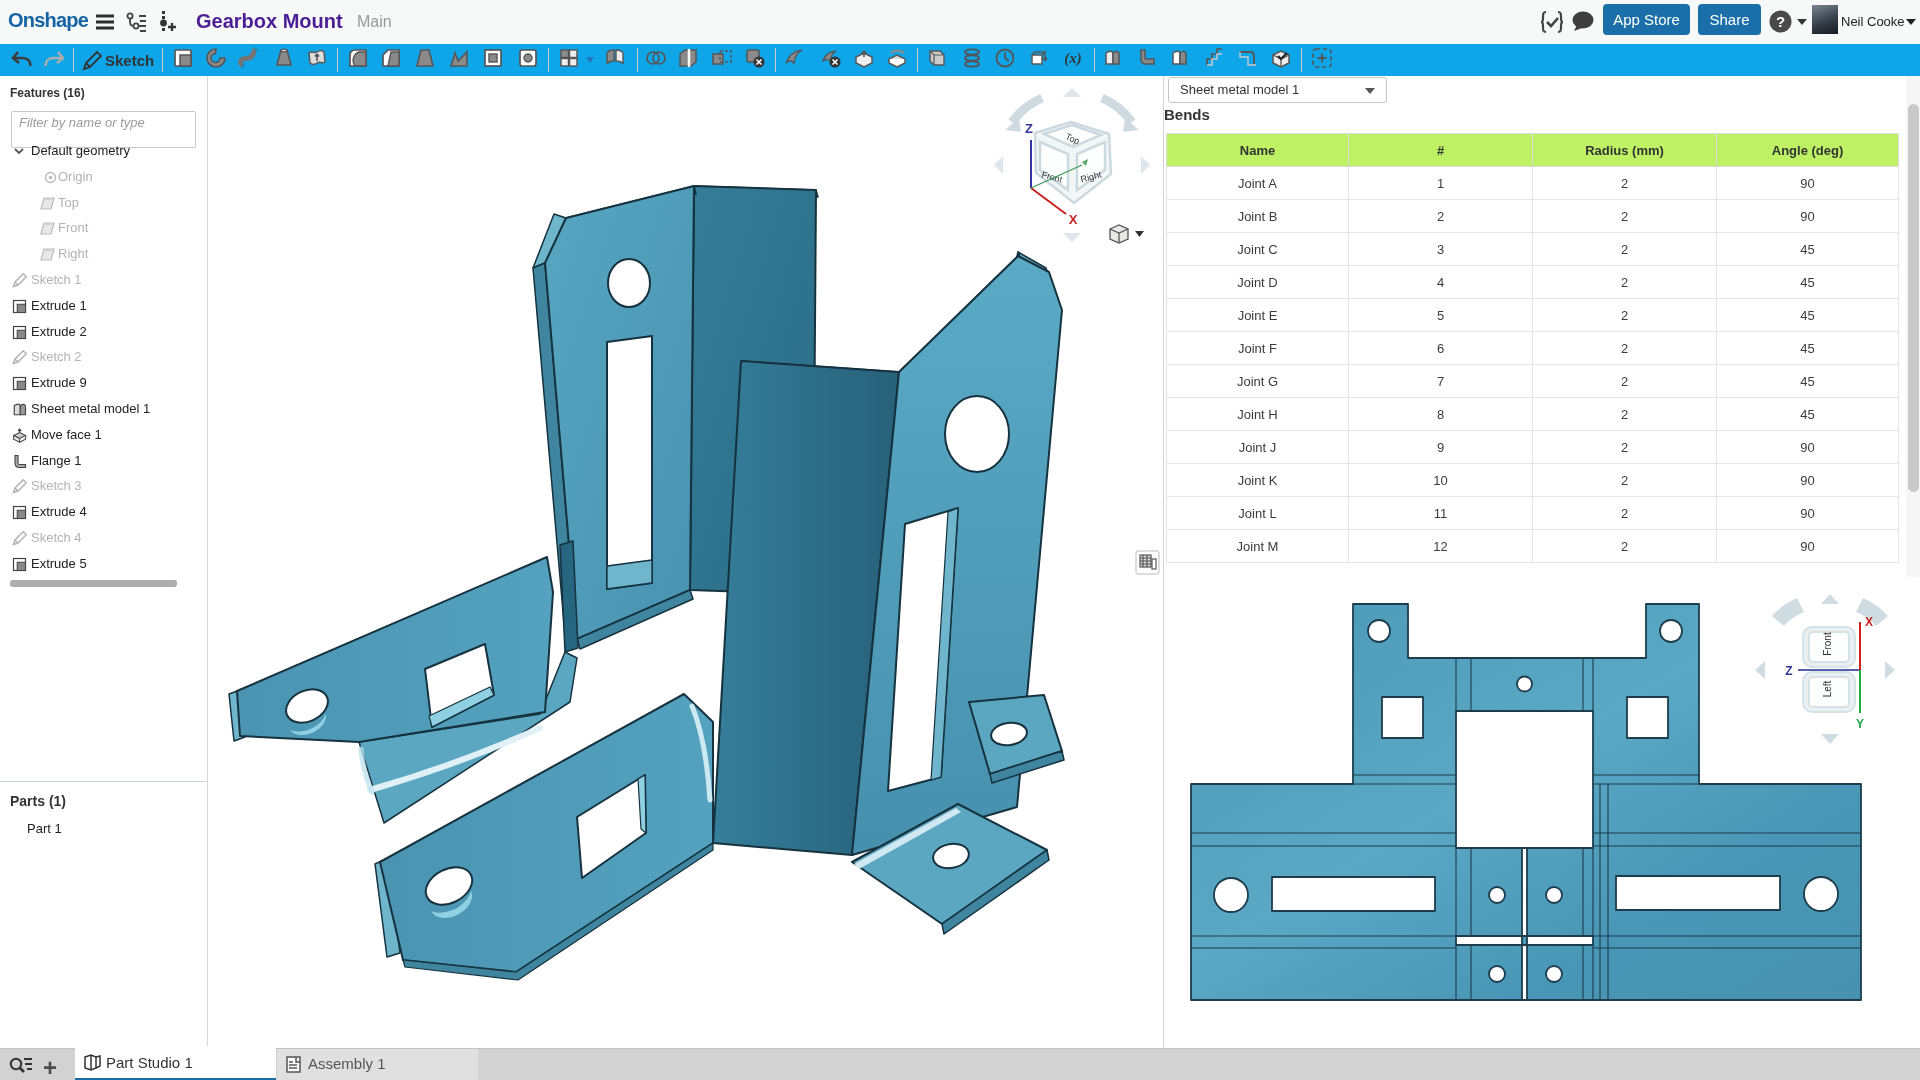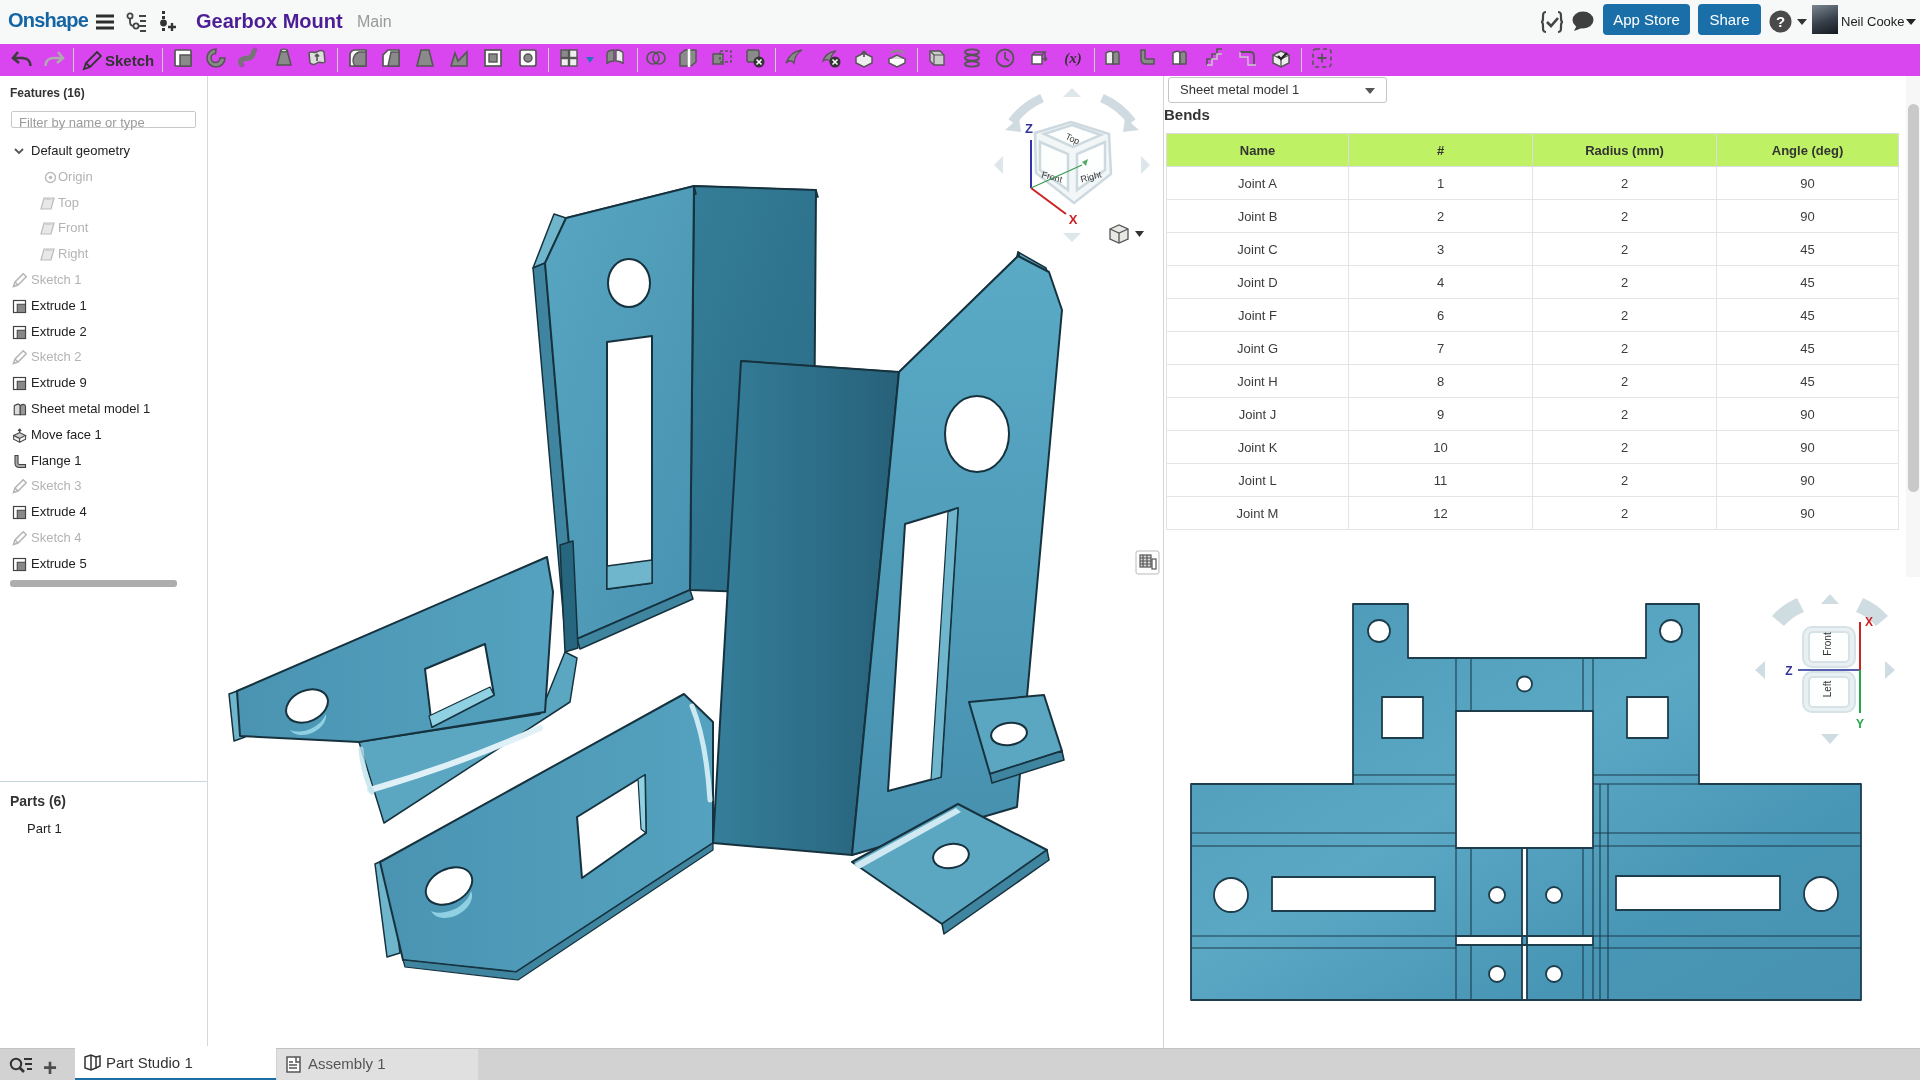--- a/index.html
+++ b/index.html
@@ -6,27 +6,27 @@
   html,body { width:1920px; height:1080px; overflow:hidden; font-family:"Liberation Sans", sans-serif; background:#fff; }
   .abs { position:absolute; }
   
   #topbar { position:absolute; left:0; top:0; width:1920px; height:44px; background:#f7f8f8; }
   #logo { position:absolute; left:8px; top:9px; font-size:20px; font-weight:bold; color:#1565a4; letter-spacing:-0.8px; }
   #doctitle { position:absolute; left:196px; top:10px; font-size:20px; font-weight:bold; color:#4c1d95; }
   #docver { position:absolute; left:357px; top:13px; font-size:16px; color:#999; }
   .topbtn { position:absolute; top:4px; height:31px; background:#1b6fa8; color:#fff; font-size:15px; border-radius:4px; text-align:center; line-height:31px; }
   #neil { position:absolute; left:1841px; top:14px; font-size:13px; color:#222; }
   
-  #toolbar { position:absolute; left:0; top:44px; width:1920px; height:32px; background:#d946ef; }
+  #toolbar { position:absolute; left:0; top:44px; width:1920px; height:32px; background:#0ea5e9; }
   .tb-div { position:absolute; top:4px; width:1px; height:24px; background:#ccc; }
   #sketchlbl { position:absolute; left:105px; top:8px; font-size:15px; font-weight:bold; color:#333; }
   
   #leftpanel { position:absolute; left:0; top:76px; width:208px; height:972px; background:#fff; border-right:1px solid #d8d8d8; }
   #feat-h { position:absolute; left:10px; top:10px; font-size:12px; font-weight:bold; color:#333; }
-  #filter { position:absolute; left:11px; top:35px; width:185px; height:17px; border:1px solid #c9c9c9; border-radius:2px; color:#9b9b9b; font-size:13px; line-height:21px; padding-left:7px; background:#fff; }
+  #filter { position:absolute; left:11px; top:35px; width:185px; height:37px; border:1px solid #c9c9c9; border-radius:2px; font-style:italic; color:#9b9b9b; font-size:13px; line-height:21px; padding-left:7px; background:#fff; }
   .trow { position:absolute; left:0; height:26px; width:207px; font-size:13px; line-height:26px; }
   .trow .txt { position:absolute; top:0; }
   .gray { color:#b3b3b3; }
   .dark { color:#222; }
   #hscroll { position:absolute; left:10px; top:504px; width:167px; height:7px; background:#adadad; border-radius:3px; }
   #psep { position:absolute; left:0; top:705px; width:207px; height:1px; background:#c8d6dd; }
   #parts-h { position:absolute; left:10px; top:717px; font-size:14px; font-weight:bold; color:#333; }
   #part1 { position:absolute; left:27px; top:745px; font-size:13px; color:#222; }
   
   #viewport { position:absolute; left:208px; top:76px; width:955px; height:972px; background:#fff; }
@@ -410,21 +410,21 @@
           <svg width="15" height="15" viewBox="0 0 20 20" style="position:absolute;top:6px">
             <rect x="2" y="2" width="16" height="16" fill="#fff" stroke="#444" stroke-width="1.6"></rect>
             <path d="M7 7h11v11H7z" fill="#888" stroke="#444" stroke-width="1.4"></path>
           </svg>
         </span>
         <span class="txt dark" style="left:31px;position:absolute">Extrude 5</span>
       </div>
     </div>
   <div id="hscroll"></div>
   <div id="psep"></div>
-  <div id="parts-h">Parts (6)</div>
+  <div id="parts-h">Parts (1)</div>
   <div id="part1">Part 1</div>
 </div>
 
 <div id="viewport">
   <svg id="partsvg" width="955" height="972" viewBox="208 76 955 972">
       <defs>
         <linearGradient id="gA" x1="0" y1="0" x2="1" y2="1">
           <stop offset="0" stop-color="#58a6c2"></stop>
           <stop offset="1" stop-color="#4792b0"></stop>
         </linearGradient>
@@ -554,20 +554,26 @@
           <td>2</td>
           <td>45</td>
         </tr>
     <tr>
           <td>Joint D</td>
           <td>4</td>
           <td>2</td>
           <td>45</td>
         </tr>
     <tr>
+          <td>Joint E</td>
+          <td>5</td>
+          <td>2</td>
+          <td>45</td>
+        </tr>
+    <tr>
           <td>Joint F</td>
           <td>6</td>
           <td>2</td>
           <td>45</td>
         </tr>
     <tr>
           <td>Joint G</td>
           <td>7</td>
           <td>2</td>
           <td>45</td>

